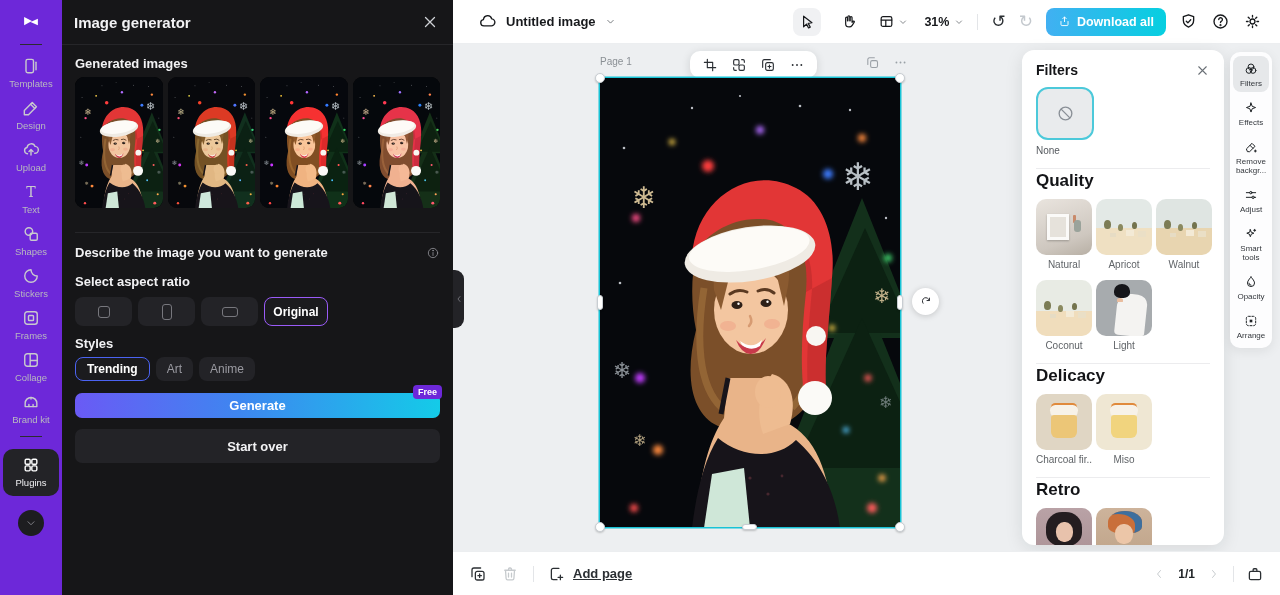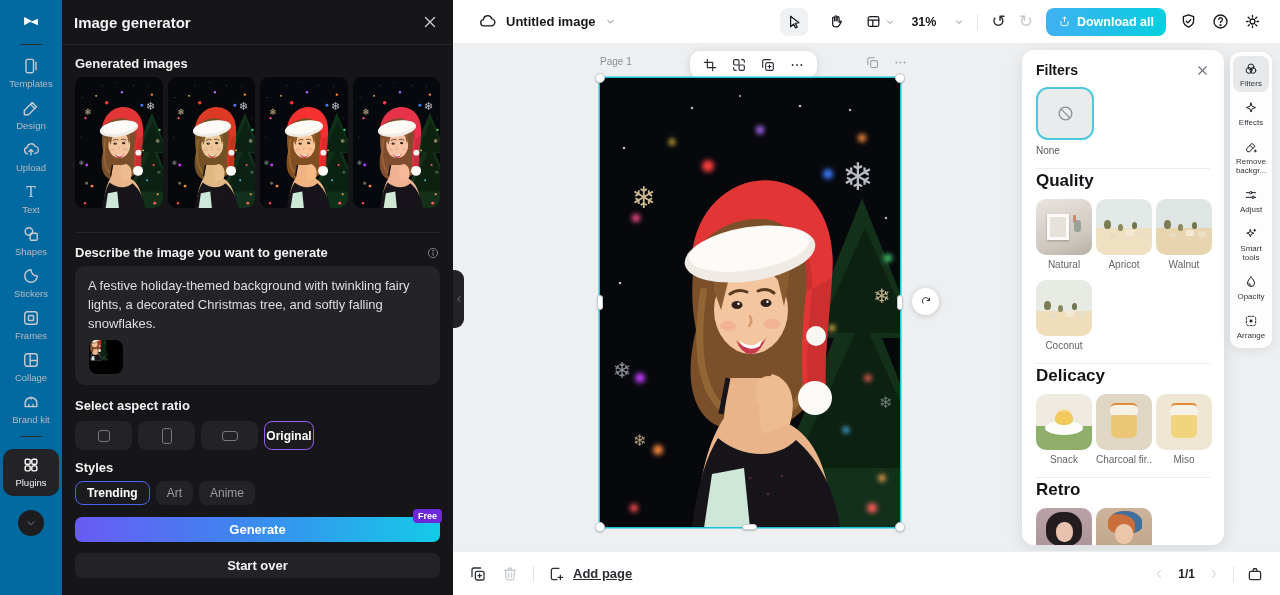--- a/index.html
+++ b/index.html
@@ -1,21 +1,21 @@
 <!DOCTYPE html>
 <html><head>
 <meta charset="utf-8">
 <style>
   * { box-sizing: border-box; margin: 0; padding: 0; }
   html,body { width:1280px; height:595px; overflow:hidden; background:#edeff1;
     font-family:"Liberation Sans","DejaVu Sans",sans-serif; }
   .stage { position:relative; width:1280px; height:595px; }
 
   
-  .rail { position:absolute; left:0; top:0; width:62px; height:595px; background:#0369a1;
+  .rail { position:absolute; left:0; top:0; width:62px; height:595px; background:#6d28d9;
     display:flex; flex-direction:column; align-items:center; color:#c9c9ce; }
   .rail .logo { margin-top:9px; width:30px; height:26px; display:flex; align-items:center; justify-content:center; cursor:pointer;}
   .rail .rdiv { width:22px; height:1px; background:#2c2c2f; margin:9px 0 2px; }
   .rail-item { width:56px; margin-top:8.5px; display:flex; flex-direction:column; align-items:center; gap:3px; cursor:pointer; }
   .rail-item svg { width:20px; height:20px; }
   .rail-item .rlabel { font-size:9.5px; color:#b9b9bf; text-align:center; line-height:10.5px; }
   .rail-item.sel { background:#232327; border-radius:10px; padding:6px 0 7px; margin-top:10px; }
   .rail-item.sel .rlabel { color:#f0f0f2; }
   .rail .more-circle { margin-top:14px; width:26px; height:26px; border-radius:50%; background:#1d1d20;
     display:flex; align-items:center; justify-content:center; color:#8e8e95; cursor:pointer; }
@@ -33,48 +33,48 @@
   .descr-row { margin-top:12px; display:flex; align-items:center; justify-content:space-between; }
   .info-ic { width:14px; height:14px; color:#8a8a90; cursor:pointer; }
   .promptbox { position:relative; margin-top:5px; height:119px; background:#242428; border-radius:10px; padding:11px 13px; }
   .prompt-text { font-size:13px; line-height:1.45; color:#dedee2; cursor:text; }
   .prompt-thumb { position:absolute; left:14px; bottom:11px; width:34px; height:34px; border-radius:8px; overflow:hidden; background:#000; cursor:pointer; }
   .sec-label { margin-top:13px; }
   .ratio-row { margin-top:7px; display:flex; gap:6px; height:29px; }
   .ratio-btn { width:57px; height:29px; background:#232327; border-radius:8px; display:flex; align-items:center; justify-content:center; cursor:pointer; }
   .ratio-shape { border:1.6px solid #77777d; border-radius:3px; }
   .rs-square { width:12px; height:12px; } .rs-portrait { width:10px; height:16px; } .rs-land { width:16px; height:10px; }
-  .ratio-original { width:50px; height:29px; background:#1b1b1e; border:1.5px solid #9a5bf7; border-radius:8px;
+  .ratio-original { width:64px; height:29px; background:#1b1b1e; border:1.5px solid #9a5bf7; border-radius:8px;
     display:flex; align-items:center; justify-content:center; font-size:12px; font-weight:700; color:#fff; cursor:pointer; }
   .chips { margin-top:5px; display:flex; gap:6px; height:24px; }
   .chip { height:24px; padding:0 11px; border-radius:8px; background:#232327; color:#9a9aa1; font-size:12px;
     display:flex; align-items:center; cursor:pointer; }
   .chip.sel { background:#1b1b1e; border:1.5px solid #4b63f2; color:#fff; font-weight:700; }
   .gen-wrap { position:relative; margin-top:12px; }
   .gen-btn { height:25px; width:100%; border-radius:7px; border:none; cursor:pointer;
     background:linear-gradient(90deg,#6a5af5 0%,#3e86f0 45%,#14cbe8 100%);
     color:#fff; font-size:13px; font-weight:700; font-family:inherit; }
   .free-badge { position:absolute; right:-2px; top:-8px; background:#6d28d9; color:#fff; font-size:9px; font-weight:700;
     padding:2px 5px; border-radius:4px; }
-  .start-btn { margin-top:11px; height:25px; width:100%; border-radius:7px; border:none; background:#232327;
+  .start-btn { margin-top:11px; height:34px; width:100%; border-radius:7px; border:none; background:#232327;
     color:#f2f2f4; font-size:13px; font-weight:700; font-family:inherit; cursor:pointer; }
   .collapse-tab { position:absolute; left:453px; top:270px; width:11px; height:58px; background:#232327;
     border-radius:0 9px 9px 0; display:flex; align-items:center; justify-content:center; color:#8b8b92; cursor:pointer;
     font-size:10px; z-index:5; }
 
   
   .workspace { position:absolute; left:453px; top:0; width:827px; height:595px; }
   .topbar { position:absolute; left:0; top:0; width:100%; height:44px; background:#fff; border-bottom:1px solid #eceef0;
     display:flex; align-items:center; padding:0 18px 0 25px; color:#17191c; }
   .doc-group { display:flex; align-items:center; gap:9px; cursor:pointer; }
   .doc-title { font-size:13px; font-weight:700; }
   .tb-right { margin-left:auto; display:flex; align-items:center; gap:13px; }
   .tool-btn { width:28px; height:28px; border-radius:8px; display:flex; align-items:center; justify-content:center; cursor:pointer; color:#17191c; }
   .tool-btn.sel { background:#f0f1f3; }
-  .zoom-group { display:flex; align-items:center; gap:18px; cursor:pointer; }
+  .zoom-group { display:flex; align-items:center; gap:5px; cursor:pointer; }
   .zoom-val { font-size:12.5px; font-weight:700; }
   .vdiv { width:1px; height:16px; background:#e3e5e8; }
   .undo { font-size:17px; color:#2b2f33; cursor:pointer; line-height:1; }
   .redo { font-size:17px; color:#c3c8cd; cursor:pointer; line-height:1; }
   .dl-btn { height:28px; border:none; border-radius:8px; padding:0 12px; display:flex; align-items:center; gap:6px;
     background:linear-gradient(90deg,#41b0f2,#06cfe0); color:#fff; font-size:12.5px; font-weight:700; font-family:inherit; cursor:pointer; }
   .tb-ic { width:19px; height:19px; color:#17191c; cursor:pointer; }
 
   
   .canvas-area { position:absolute; left:0; top:44px; width:100%; height:507px; background:#edeff1; }
@@ -366,28 +366,20 @@
       </div>
       <div class="gdiv"></div>
       <div class="descr-row">
         <span class="plabel">Describe the image you want to generate</span>
         <svg class="ic ic-thin info-ic" viewBox="0 0 24 24">
             <circle cx="12" cy="12" r="8"></circle>
             <path d="M12 11.2v5"></path>
             <circle cx="12" cy="8" r=".6" fill="currentColor"></circle>
           </svg>
       </div>
-      <div class="promptbox">
-        <div class="prompt-text">A festive holiday-themed background with twinkling fairy lights, a decorated Christmas tree, and softly falling snowflakes.</div>
-        <div class="prompt-thumb">
-          <svg width="34" height="34" viewBox="62 74 186 186">
-              <use href="#xmas-scene"></use>
-            </svg>
-        </div>
-      </div>
       <div class="plabel sec-label">Select aspect ratio</div>
       <div class="ratio-row">
         <div class="ratio-btn">
             <span class="ratio-shape rs-square"></span>
           </div>
         <div class="ratio-btn">
             <span class="ratio-shape rs-portrait"></span>
           </div>
         <div class="ratio-btn">
             <span class="ratio-shape rs-land"></span>
@@ -559,29 +551,29 @@
               <div class="flabel">Apricot</div>
             </div>
           <div class="fitem">
               <div class="ftile f-walnut"></div>
               <div class="flabel">Walnut</div>
             </div>
           <div class="fitem">
               <div class="ftile f-coconut"></div>
               <div class="flabel">Coconut</div>
             </div>
+          <div class="fitem">
+              <div class="ftile f-light"></div>
+              <div class="flabel">Light</div>
+            </div>
         </div>
         <div class="fdiv"></div>
 
         <div class="fsec-title">Delicacy</div>
         <div class="fgrid">
-          <div class="fitem">
-              <div class="ftile f-snack"></div>
-              <div class="flabel">Snack</div>
-            </div>
           <div class="fitem">
               <div class="ftile f-cake1"></div>
               <div class="flabel">Charcoal fir...</div>
             </div>
           <div class="fitem">
               <div class="ftile f-cake2"></div>
               <div class="flabel">Miso</div>
             </div>
         </div>
         <div class="fdiv"></div>

